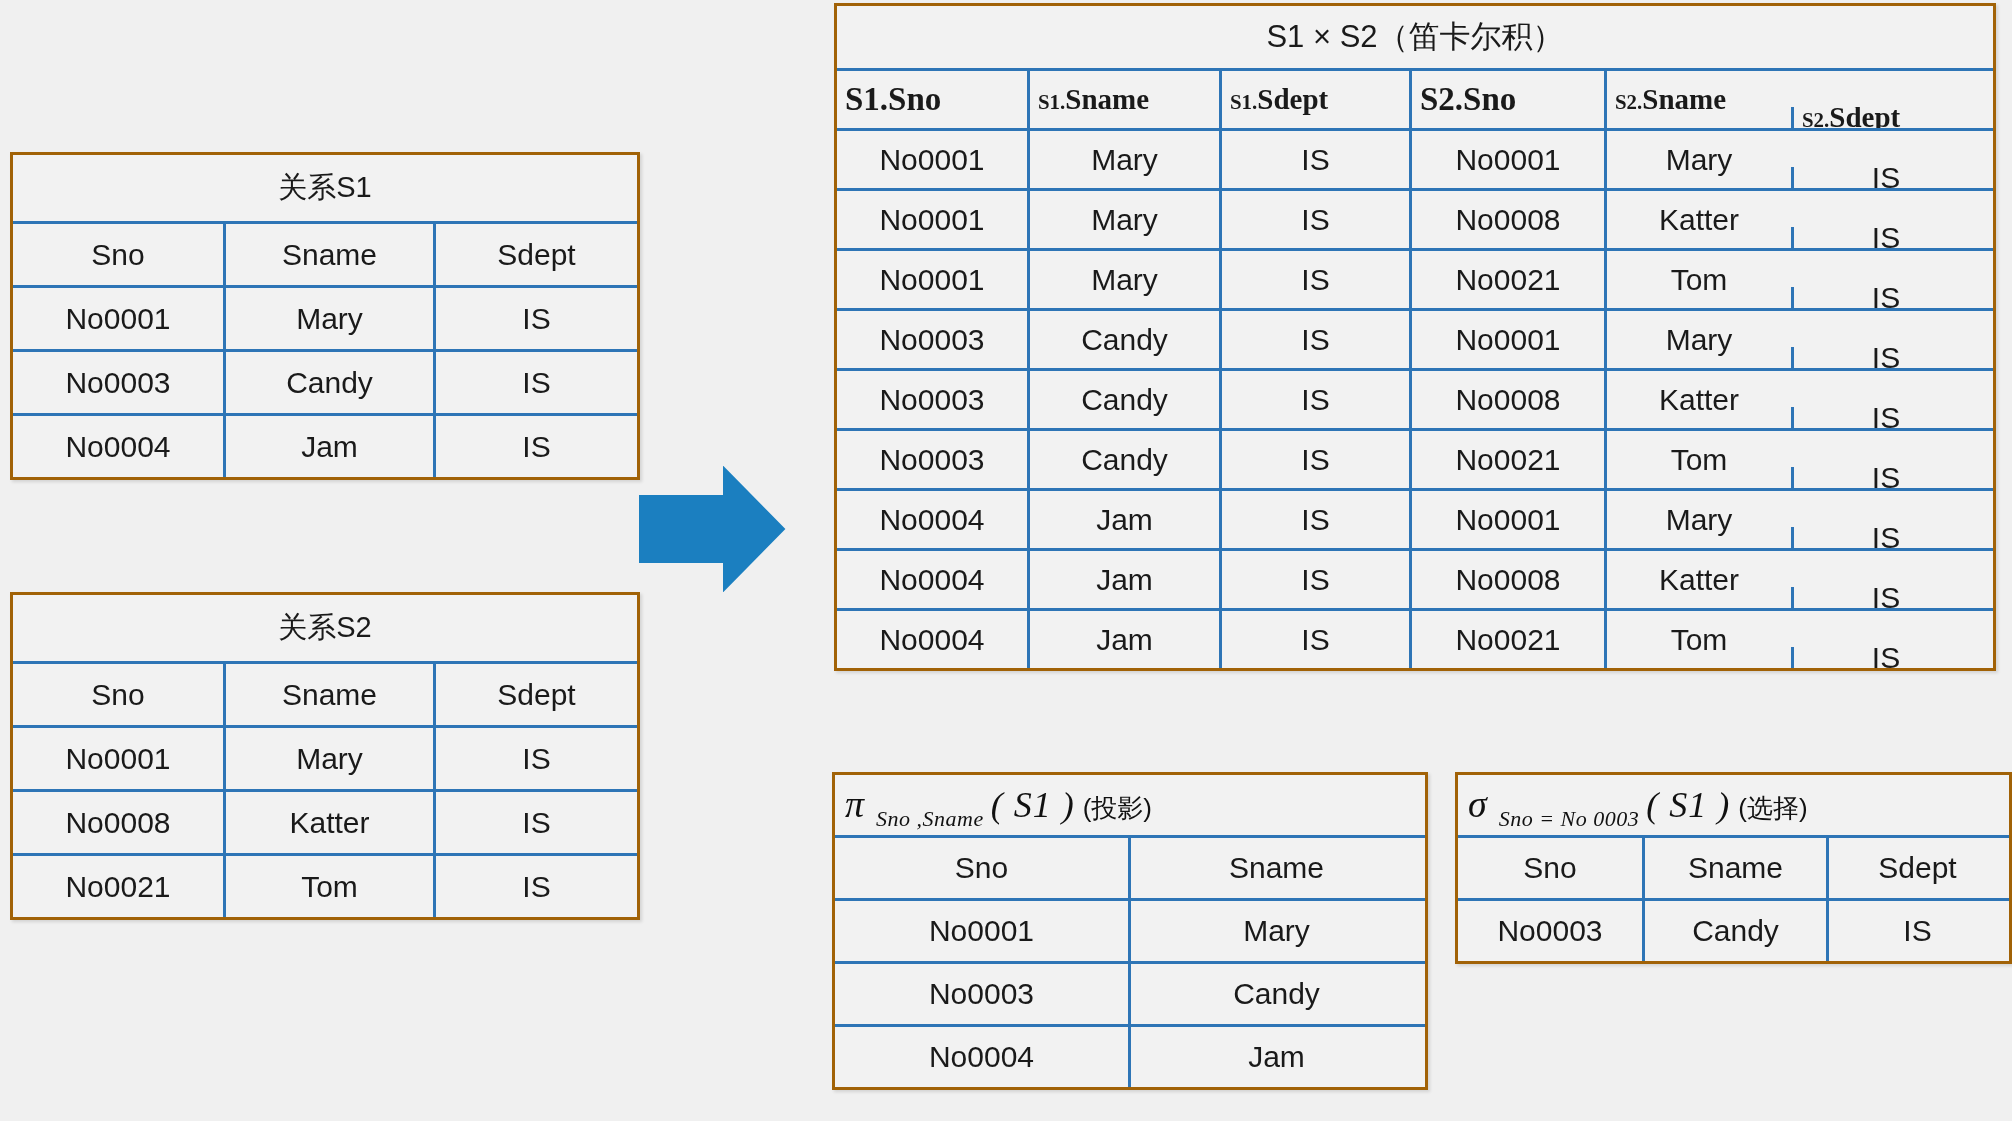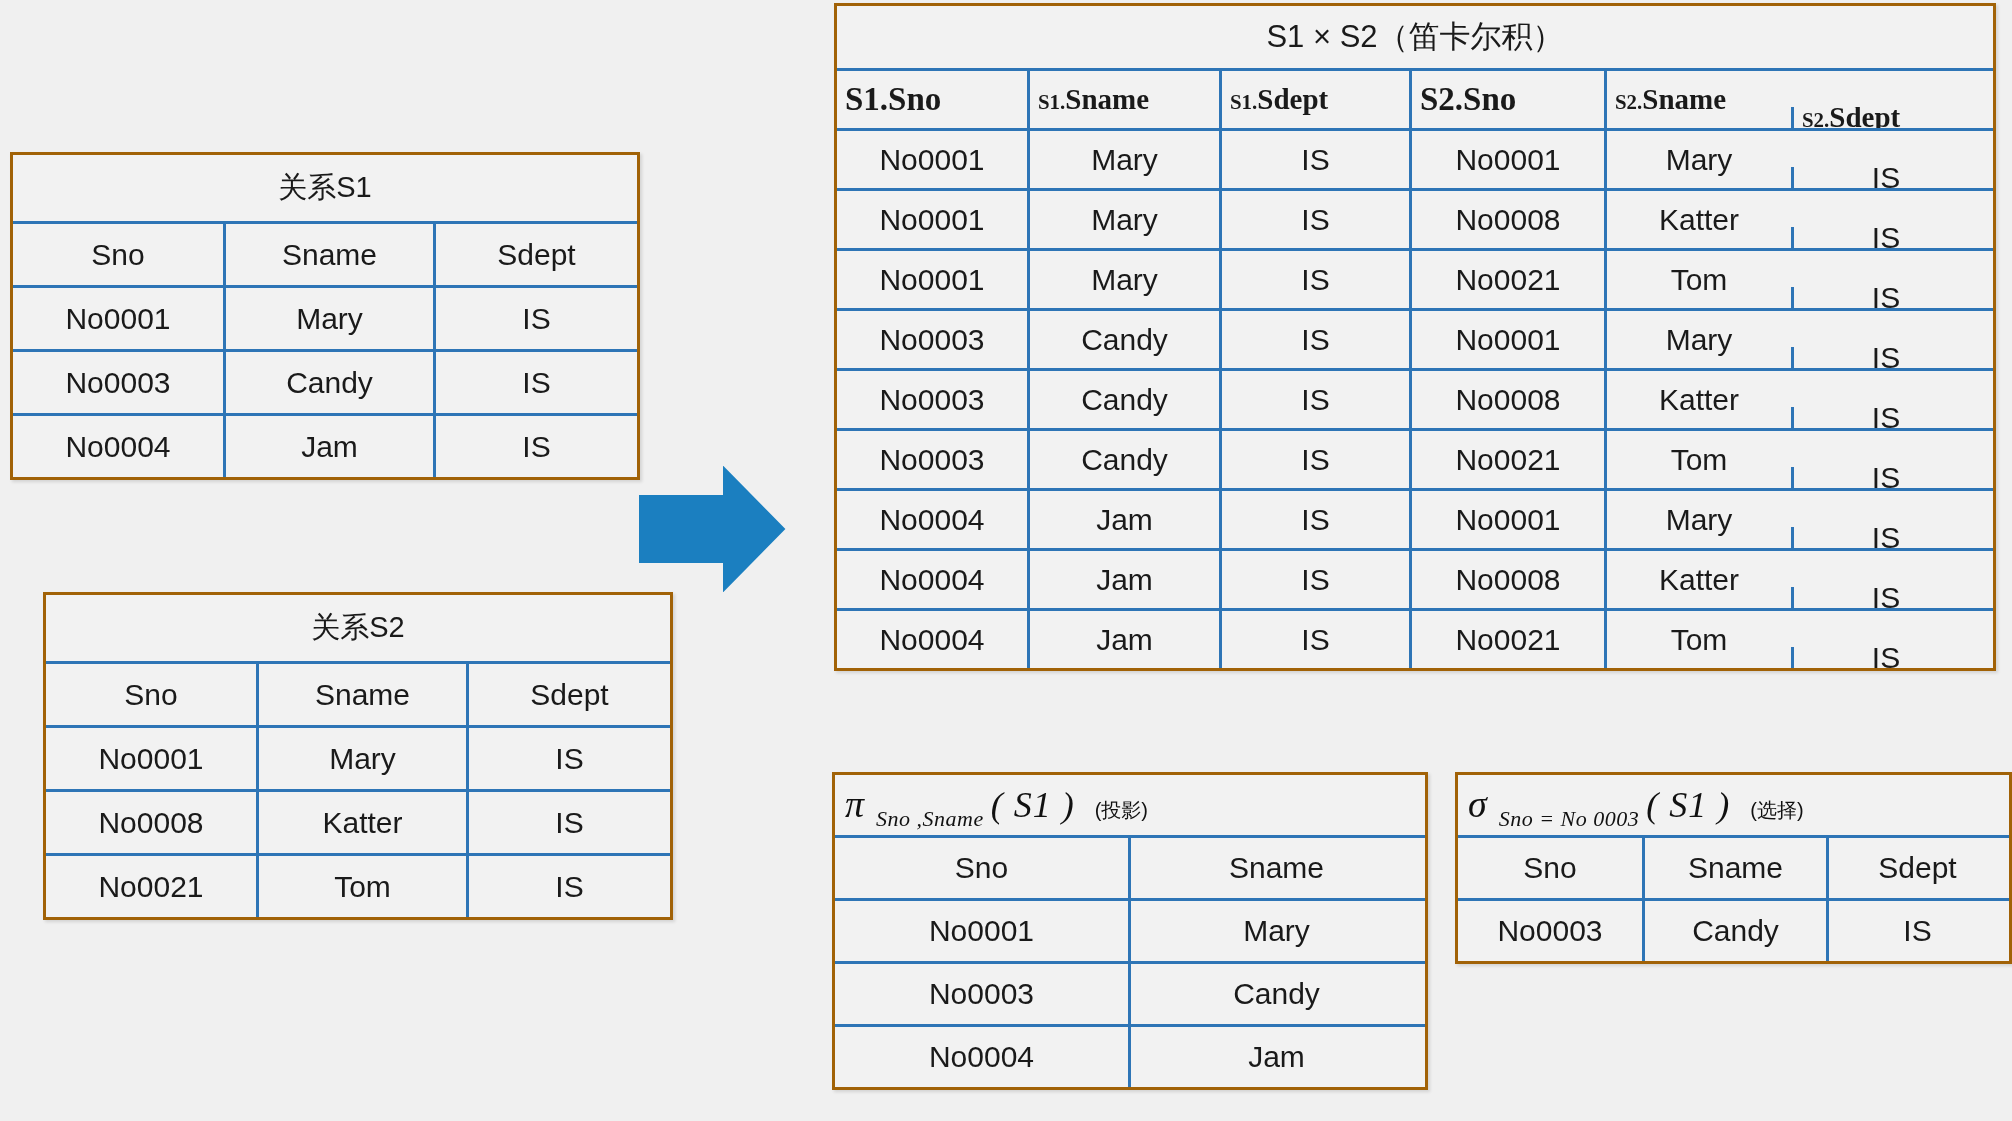--- a/index.html
+++ b/index.html
@@ -47,21 +47,21 @@
 
   .title-cell {
     justify-content: center;
   }
 
   
   .rel {
     width: 630px;
   }
   #table-s1 { left: 10px;  top: 152px; }
-  #table-s2 { left: 10px;  top: 592px; margin-left: 33px; }
+  #table-s2 { left: 10px;  top: 592px; }
 
   .rel .row { height: 64px; }
   .rel .row.title { height: 66px; }
   .rel .cell { font-size: 30px; }
   .rel .cell.c0 { width: 210px; }
   .rel .cell.c1 { width: 210px; }
   .rel .cell.c2 { width: 204px; }
   .rel .title-cell { width: 624px; font-size: 29px; }
 
   
@@ -152,23 +152,23 @@
     letter-spacing: 0.5px;
   }
   .arg {
     font-size: 36px;
     font-style: italic;
     margin-left: 7px;
     letter-spacing: 1px;
   }
   .cn-note {
     font-family: "Liberation Sans", sans-serif;
-    font-size: 20px;
+    font-size: 26px;
     font-style: normal;
-    margin-left: 20px;
+    margin-left: 8px;
     color: #111;
   }
 
   
   #flow-arrow {
     position: absolute;
     left: 638px;
     top: 466px;
     width: 148px;
     height: 126px;

